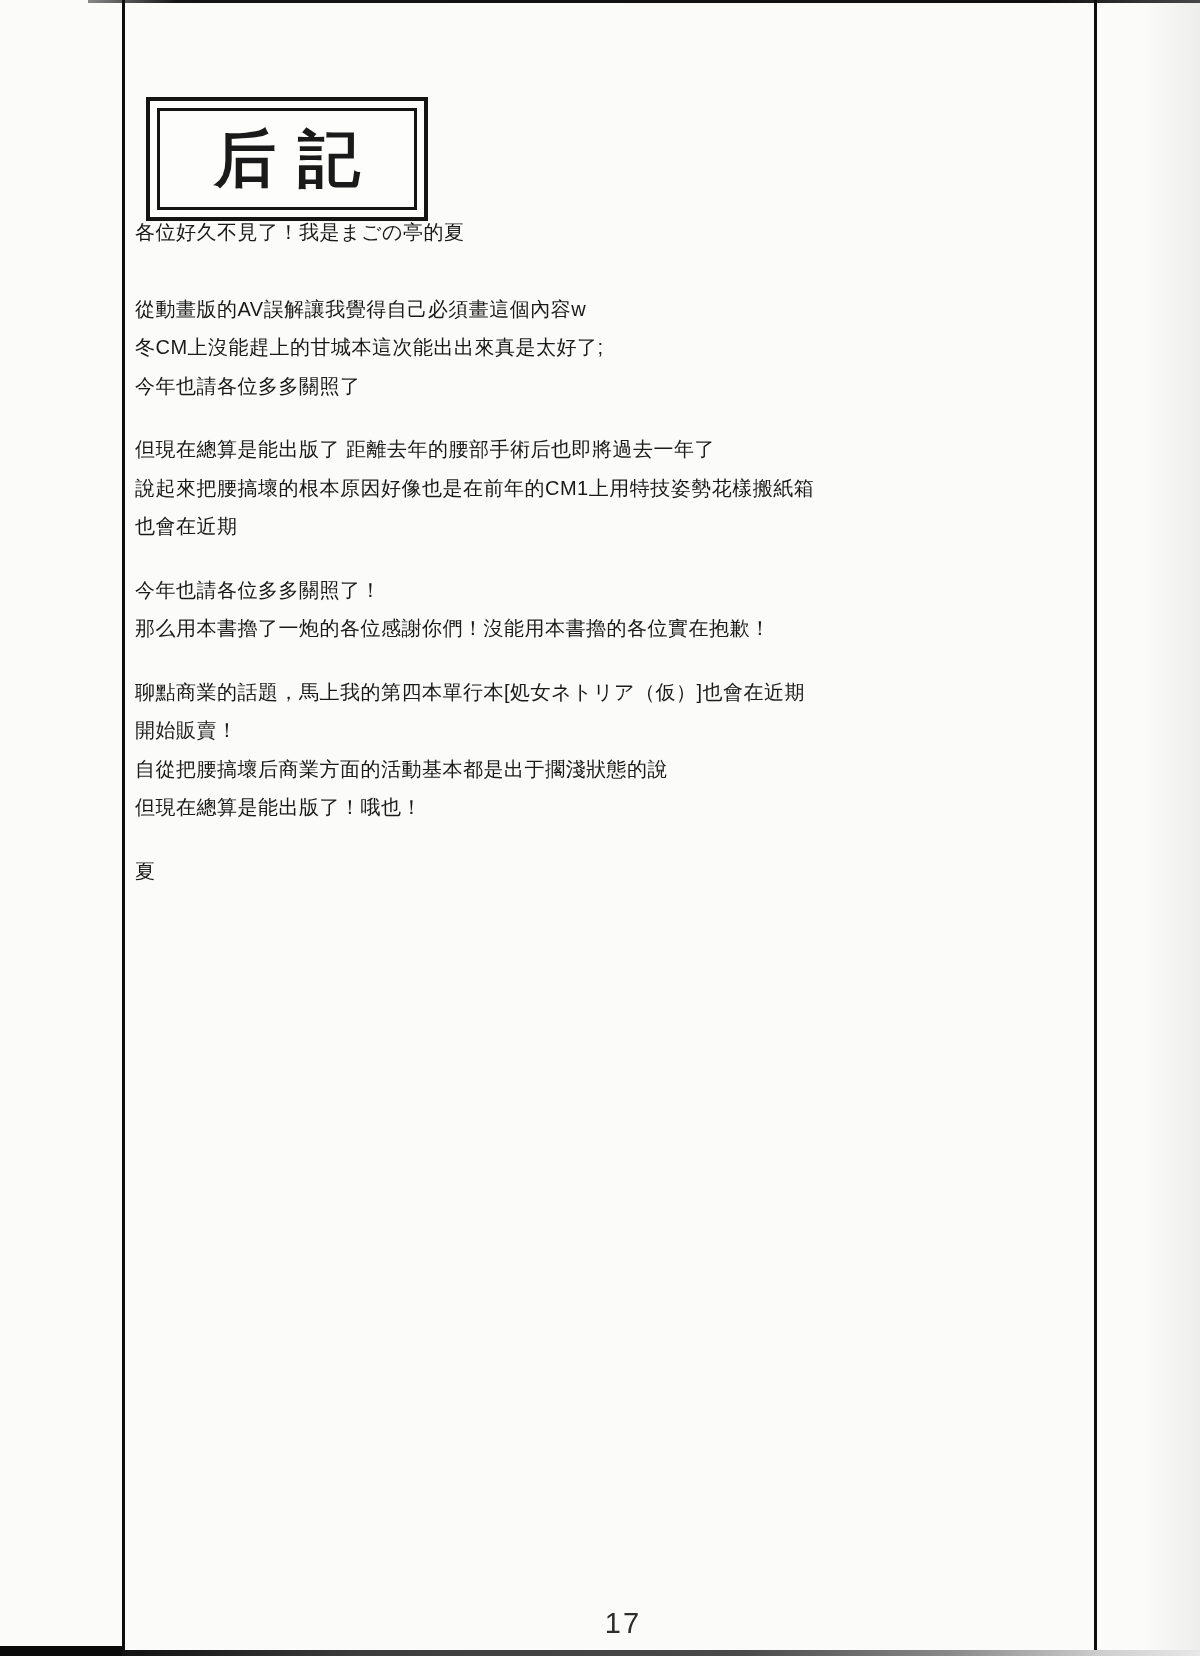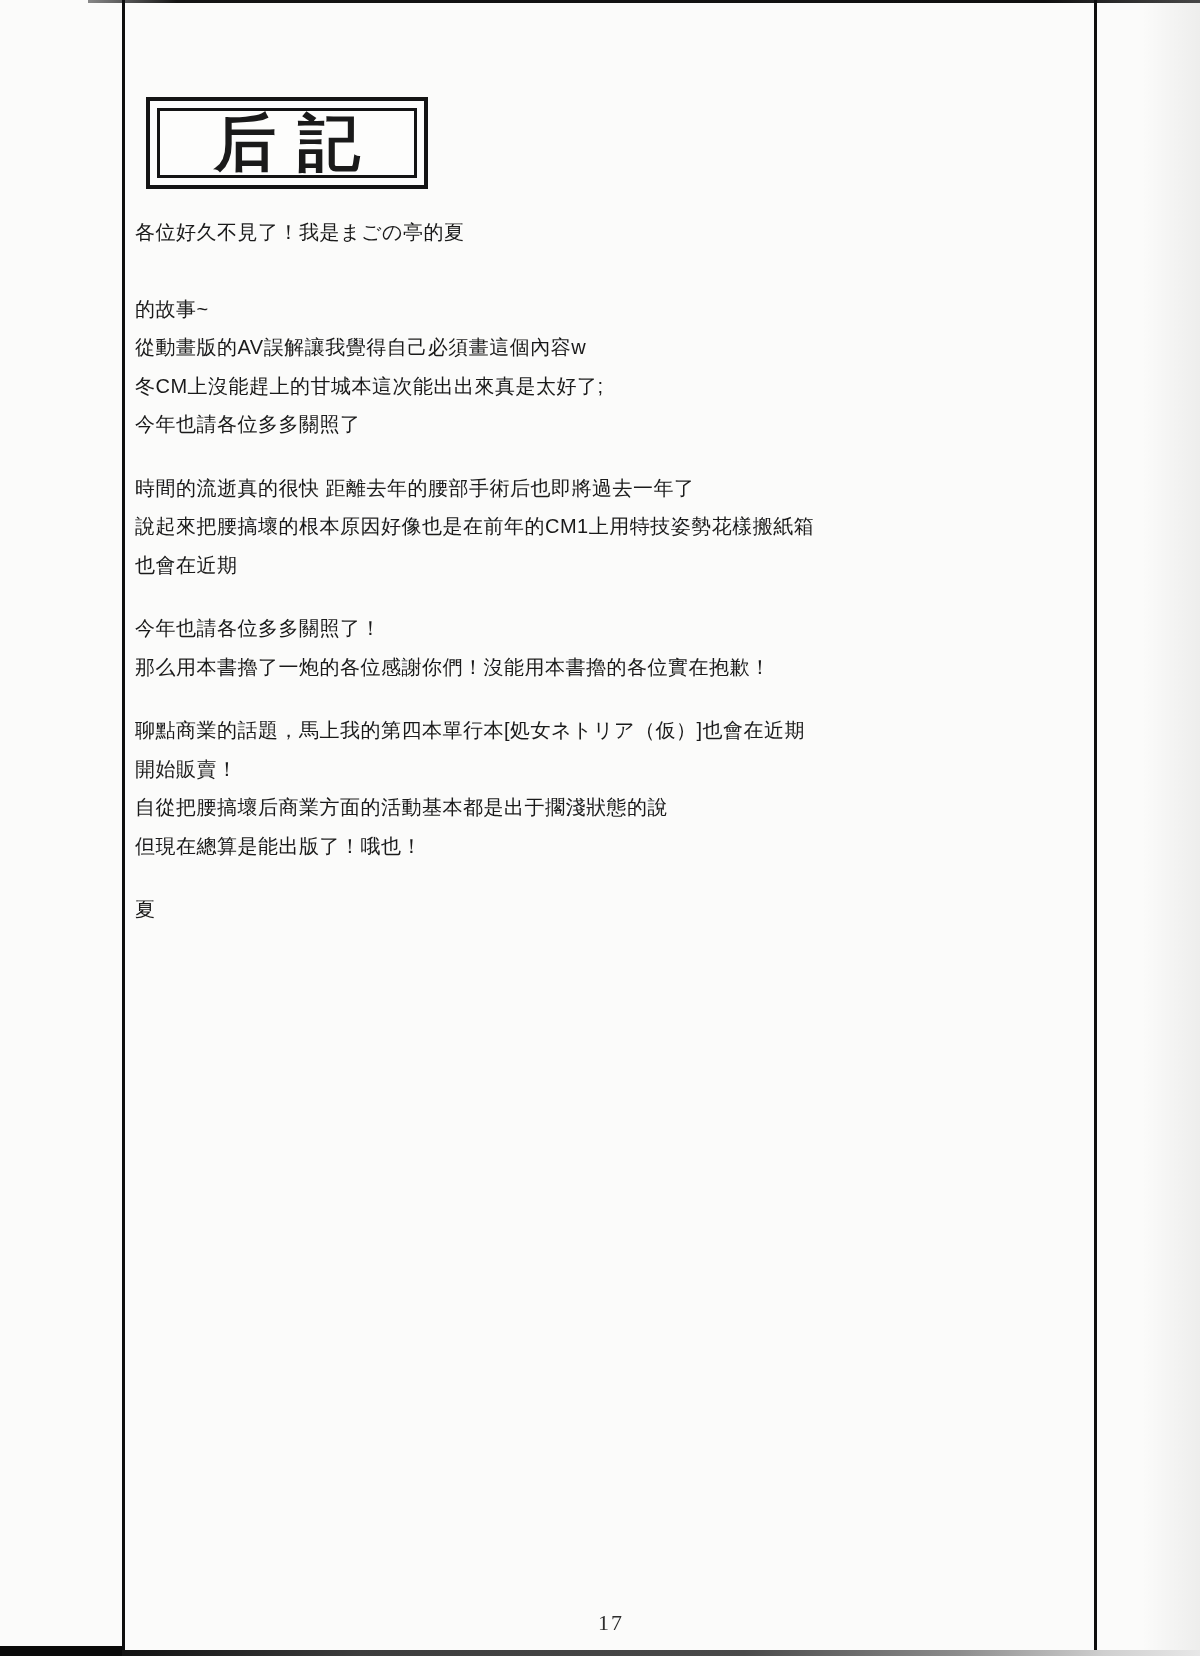--- a/index.html
+++ b/index.html
@@ -32,21 +32,21 @@
     position: absolute; left: 0; right: 0; bottom: 0; height: 6px;
     background: linear-gradient(90deg, #050505 0%, #161616 12%, #3d3d3d 30%, #4a4a4a 62%, #8d8d8d 80%, #cfcfcf 92%, #e7e7e7 100%);
   }
   .edge-bottom-corner {
     position: absolute; left: 0; bottom: 0; width: 122px; height: 10px;
     background: #0a0a0a;
   }
 
   
   .title-box {
-    position: absolute; left: 146px; top: 97px; width: 282px; height: 92px;
+    position: absolute; left: 146px; top: 97px; width: 282px; height: 124px;
     border: 4px solid #141414; box-sizing: border-box; background: #fdfdfc;
   }
   .title-inner {
     position: absolute; inset: 7px;
     border: 3px solid #141414;
     display: flex; align-items: center; justify-content: center;
   }
   .title-text {
     font-size: 62px; font-weight: bold; line-height: 1;
     letter-spacing: 22px; padding-left: 22px; white-space: nowrap;
@@ -57,23 +57,23 @@
     position: absolute; left: 135px; top: 213px; width: 945px;
   }
   .para { margin: 0 0 25px 0; }
   .para:first-child { margin-bottom: 38px; }
   .line {
     font-size: 20px; line-height: 38.5px;
     letter-spacing: 0.5px; white-space: pre;
   }
 
   .page-number {
-    position: absolute; top: 1608px; left: 566px; width: 90px;
-    text-align: center; font-size: 22px; line-height: 30px;
-    color: #2d2d2d; letter-spacing: 2px; font-family: Liberation Serif, serif;
+    position: absolute; top: 1608px; left: 578px; width: 90px;
+    text-align: center; font-size: 29px; line-height: 30px;
+    color: #2d2d2d; letter-spacing: 2px;
   }
 </style>
 </head>
 <body>
 
 <div class="page">
 
   <div class="edge-top"></div>
   <div class="edge-right"></div>
   <div class="frame-line left"></div>
@@ -83,27 +83,26 @@
     <div class="title-inner">
       <span class="title-text">后記</span>
     </div>
   </div>
 
   <div class="content">
       <div class="para">
         <div class="line">各位好久不見了！我是まごの亭的夏</div>
       </div>
       <div class="para">
-        <div class="line">的故事~</div>
         <div class="line">從動畫版的AV誤解讓我覺得自己必須畫這個內容w</div>
         <div class="line">冬CM上沒能趕上的甘城本這次能出出來真是太好了;</div>
         <div class="line">今年也請各位多多關照了</div>
       </div>
       <div class="para">
-        <div class="line">時間的流逝真的很快 距離去年的腰部手術后也即將過去一年了</div>
+        <div class="line">但現在總算是能出版了 距離去年的腰部手術后也即將過去一年了</div>
         <div class="line">說起來把腰搞壞的根本原因好像也是在前年的CM1上用特技姿勢花樣搬紙箱</div>
         <div class="line">也會在近期</div>
       </div>
       <div class="para">
         <div class="line">今年也請各位多多關照了！</div>
         <div class="line">那么用本書擼了一炮的各位感謝你們！沒能用本書擼的各位實在抱歉！</div>
       </div>
       <div class="para">
         <div class="line">聊點商業的話題，馬上我的第四本單行本[処女ネトリア（仮）]也會在近期</div>
         <div class="line">開始販賣！</div>

